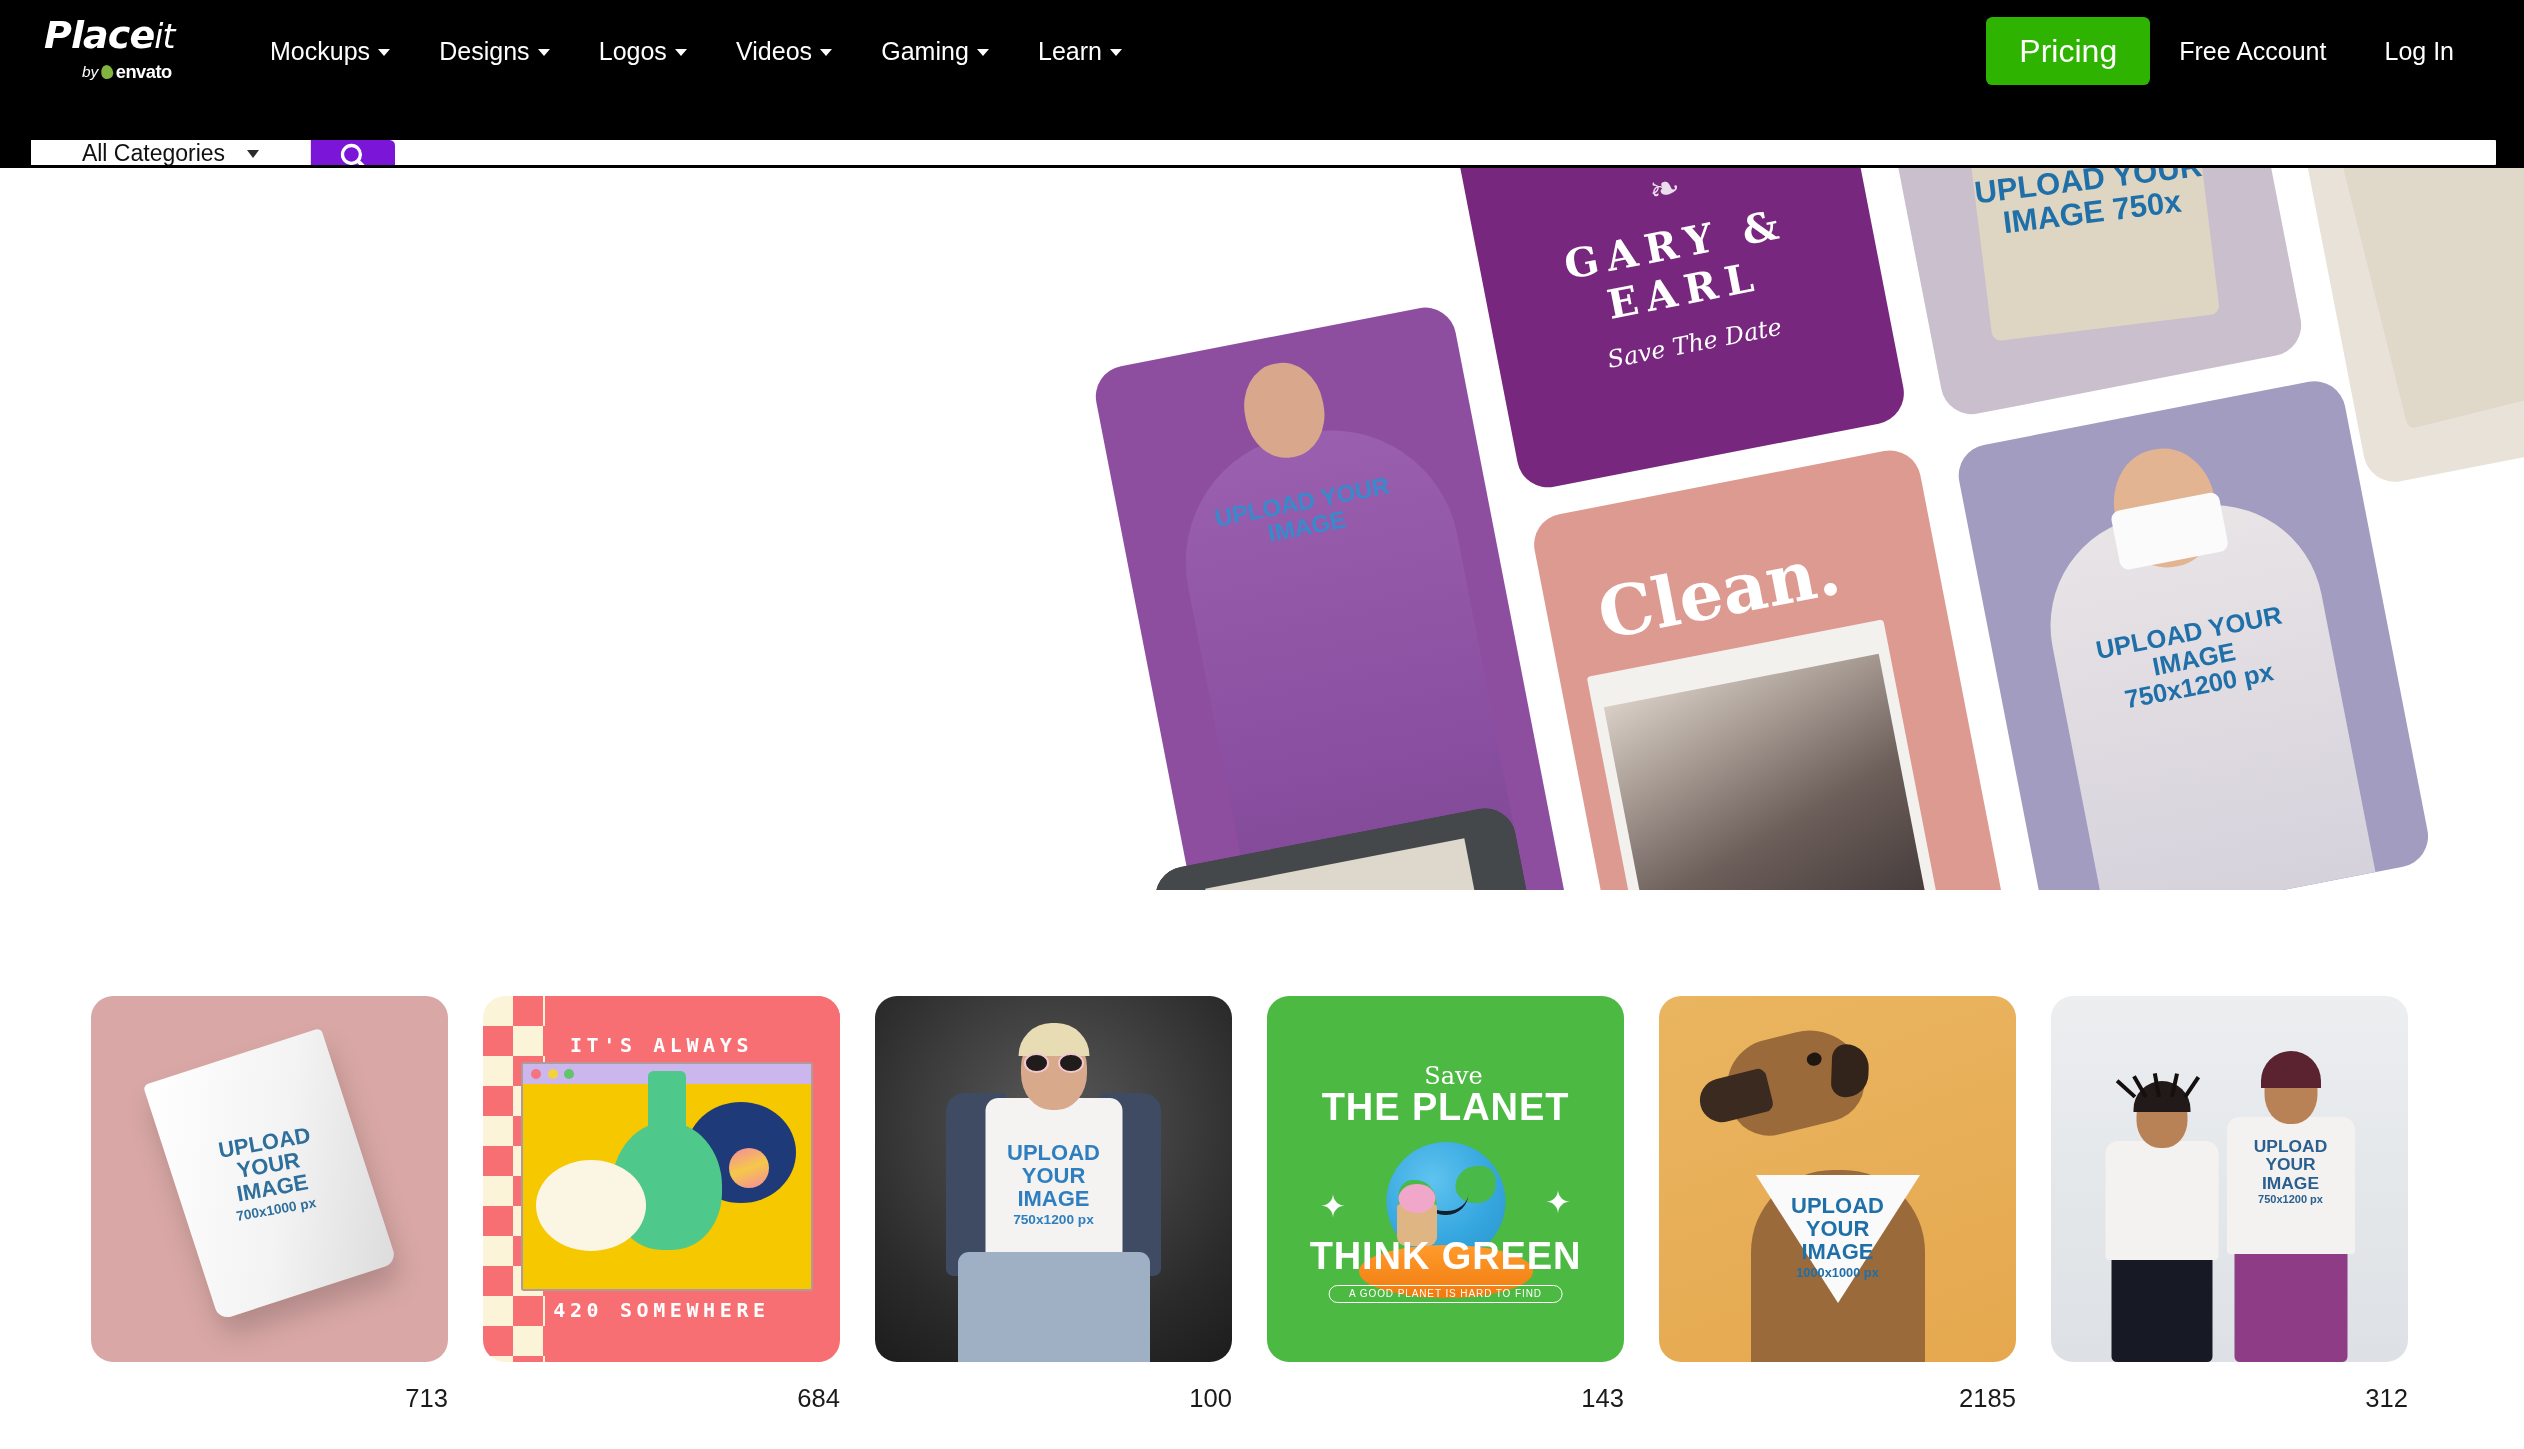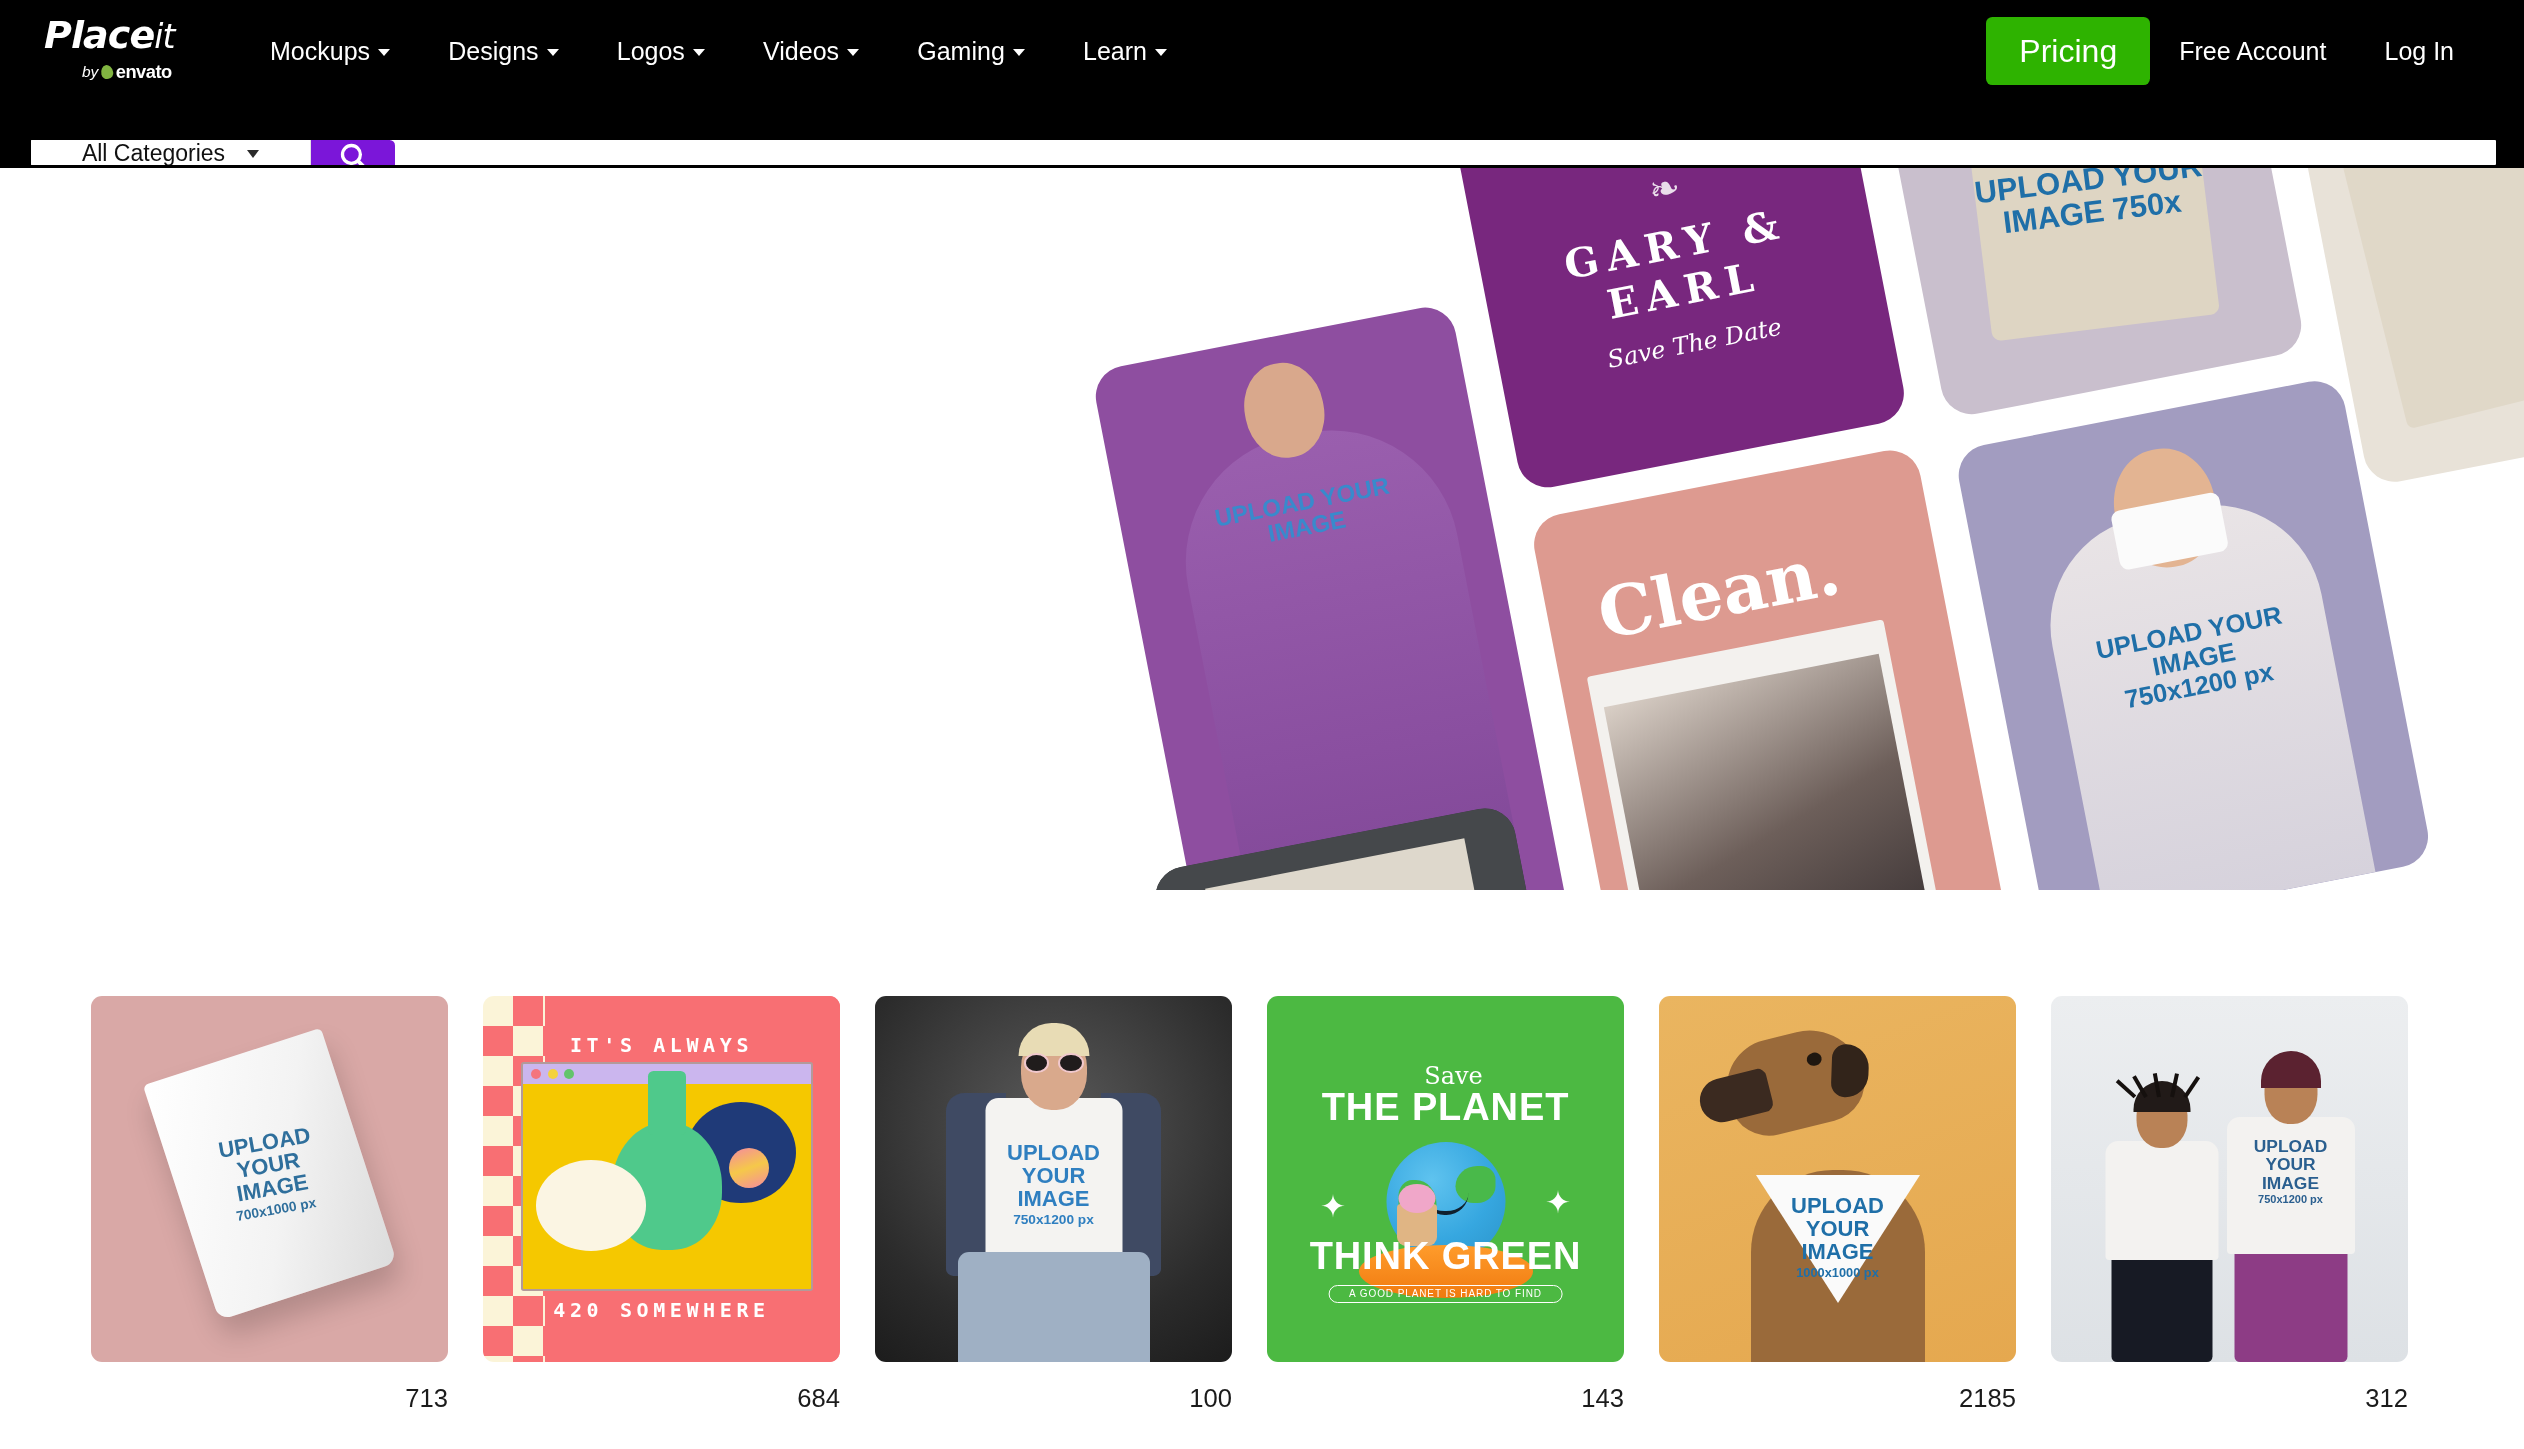--- a/index.html
+++ b/index.html
@@ -48,21 +48,21 @@
     width: 12px; height: 13.7px; border-radius: 50% 50% 50% 50%/60% 60% 40% 40%;
     background: #81b441; display: inline-block; transform: rotate(-12deg);
   }
   .logo-sub .env-word {
     font-style: normal; font-weight: 700; font-size: 18.3px;
     letter-spacing: -0.5px;
   }
 
   .nav-links {
     display: flex; align-items: center;
-    margin-left: 48px; gap: 10px;
+    margin-left: 48px; gap: 1px;
   }
   .nav-item {
     display: flex; align-items: center; gap: 8.2px;
     color: #ffffff; font-size: 25px;
     padding: 9.1px 24px;
     cursor: pointer; white-space: nowrap;
   }
   .caret {
     width: 0; height: 0; position: relative; top: 1.8px;
     border-left: 6.4px solid transparent;
@@ -259,21 +259,21 @@
 
   
   .cards {
     position: absolute; left: 0; top: 996px;
     width: 2525px; height: 453px;
     display: flex; gap: 35px; padding-left: 91px;
   }
   .card { width: 357px; flex: 0 0 357px; }
   .card-thumb {
     width: 357px; height: 366px;
-    border-radius: 11px; overflow: hidden;
+    border-radius: 22px; overflow: hidden;
     position: relative;
   }
   .card-label {
     margin-top: 22px; font-size: 25.6px; color: #1b1b1b; text-align: right;
   }
   .card-sub {
     margin-top: 9.1px; font-size: 25.6px; color: #1b1b1b;
     white-space: nowrap; overflow: hidden;
   }
 

